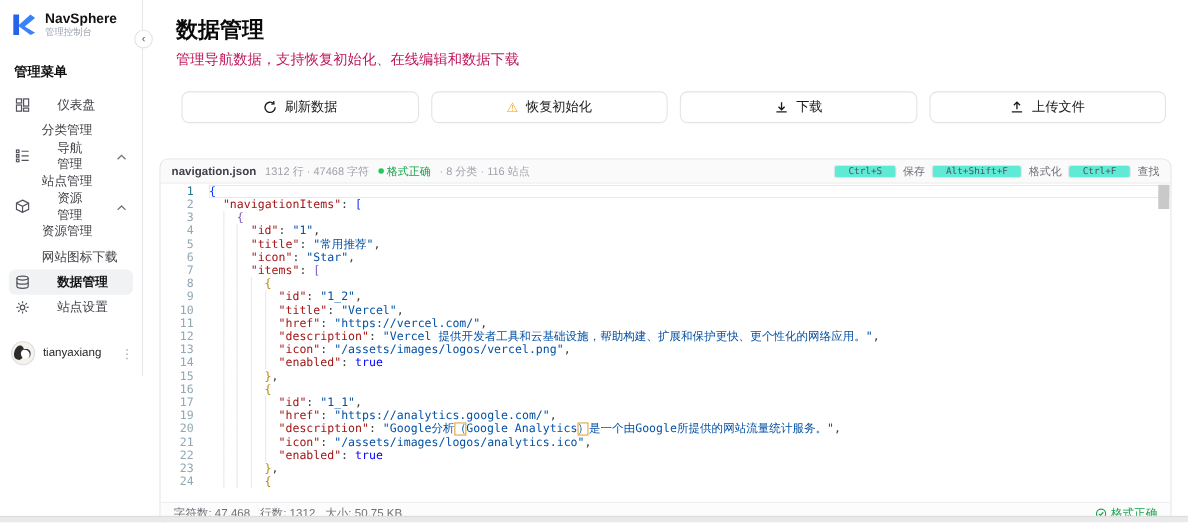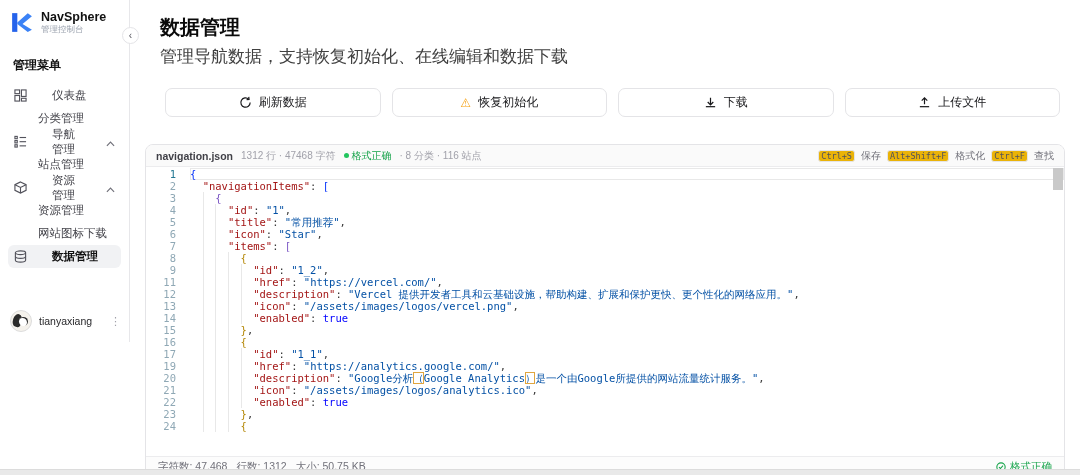--- a/index.html
+++ b/index.html
@@ -32,40 +32,40 @@
   .user-name { font-size:10.5px; color:#27272a; }
   .user-dots { margin-left:auto; color:#a1a1aa; font-size:11px; font-family:"DejaVu Sans",sans-serif; }
 
   .collapse-btn { position:absolute; left:122px; top:27px; width:17px; height:17px; border-radius:50%;
     background:#fff; border:1px solid #e4e4e7; color:#52525b; font-size:10px; line-height:15px;
     text-align:center; z-index:5; cursor:pointer; }
 
   
   .main { position:absolute; left:130px; top:0; width:950px; height:469px; background:#fff; }
   .page-title { font-size:20px; font-weight:bold; color:#0a0a0a; padding:14px 0 2px 30px; }
-  .page-sub { font-size:17px; color:#404040; padding:2px 0 0 30px; }
+  .page-sub { font-size:13px; color:#be185d; padding:2px 0 0 30px; }
 
   .toolbar { display:flex; gap:11px; margin:20px 20px 0 35px; }
   .tbtn { flex:1; height:29px; display:flex; align-items:center; justify-content:center; gap:7px;
     background:#fff; border:1px solid #e4e4e7; border-radius:7px; font-size:12px; color:#18181b;
     cursor:pointer; font-family:inherit; }
   .tbtn svg { width:13px; height:13px; }
   .tbtn.primary { background:#18181b; border-color:#18181b; color:#fff; }
   .warn-ico { color:#f59e0b; font-size:12px; font-family:"DejaVu Sans",sans-serif; }
 
   
   .editor-card { position:absolute; left:15px; right:15px; top:144px; height:333px;
     border:1px solid #e4e4e7; border-radius:8px; background:#fff; overflow:hidden; }
   .ed-head { height:22px; background:#fafafa; border-bottom:1px solid #ececee;
     display:flex; align-items:center; padding:0 10px; gap:8px; font-size:10px; color:#a1a1aa; }
   .ed-file { font-size:10.5px; color:#3f3f46; font-weight:bold; }
   .fmt-ok { color:#16a34a; display:flex; align-items:center; gap:3px; }
   .dot { width:5px; height:5px; border-radius:50%; background:#22c55e; display:inline-block; }
   .ed-head-right { margin-left:auto; display:flex; align-items:center; gap:6px; color:#71717a; }
-  kbd { background:#eab308; border:1px solid #e4e4e7; border-radius:3px; padding:0px 2px;
+  kbd { background:#5eead4; border:1px solid #e4e4e7; border-radius:3px; padding:0px 12px;
     font-family:"DejaVu Sans Mono",monospace; font-size:8.5px; color:#52525b; }
 
   .code-area { position:relative; height:289px; overflow:hidden; background:#fff;
     font-family:"DejaVu Sans Mono",monospace; font-size:10.5px; line-height:12px; padding-top:1px; }
   .cl { display:flex; height:12px; white-space:pre; }
   .ln { width:44px; flex:0 0 auto; text-align:right; padding-right:14px; color:#8fa8b5;
     user-select:none; }
   .ln.act { color:#237893; }
   .txt { flex:1; }
   .cur .txt { box-shadow:inset 0 0 0 1px #e8e8e8; }
@@ -162,20 +162,28 @@
       </div>
       <div class="nav-item active">
         <span class="nico">
           <svg viewBox="0 0 14 14" width="13" height="13" fill="none" stroke="currentColor" stroke-width="1.2">
             <ellipse cx="7" cy="3" rx="5.5" ry="2"></ellipse>
               <path d="M1.5 3v8c0 1.1 2.5 2 5.5 2s5.5-.9 5.5-2V3"></path>
             <path d="M1.5 7c0 1.1 2.5 2 5.5 2s5.5-.9 5.5-2"></path>
           </svg></span>
         <span>数据管理</span>
       </div>
+      <div class="nav-item">
+        <span class="nico">
+          <svg viewBox="0 0 14 14" width="13" height="13" fill="none" stroke="currentColor" stroke-width="1.2">
+            <circle cx="7" cy="7" r="2.2"></circle>
+            <path d="M7 1v2M7 11v2M1 7h2M11 7h2M2.8 2.8l1.4 1.4M9.8 9.8l1.4 1.4M11.2 2.8L9.8 4.2M4.2 9.8l-1.4 1.4"></path>
+          </svg></span>
+        <span>站点设置</span>
+      </div>
     </nav>
 
     <div class="user-row">
       <span class="avatar"></span>
       <span class="user-name">tianyaxiang</span>
       <span class="user-dots">⋮</span>
     </div>
   </aside>
 
   <div class="collapse-btn">‹</div>
@@ -235,20 +243,21 @@
         <div>
             <div class="cl cur"><span class="ln act">1</span><span class="txt"><span style="color:#0431fa">{</span></span></div>
             <div class="cl"><span class="ln">2</span><span class="txt"><span class="ig"></span><span class="k">"navigationItems"</span><span class="pl">: </span><span style="color:#0431fa">[</span></span></div>
             <div class="cl"><span class="ln">3</span><span class="txt"><span class="ig"></span><span class="ig gb"></span><span style="color:#7b56c4">{</span></span></div>
             <div class="cl"><span class="ln">4</span><span class="txt"><span class="ig"></span><span class="ig gb"></span><span class="ig gb"></span><span class="k">"id"</span><span class="pl">: </span><span class="v">"1"</span><span class="pl">,</span></span></div>
             <div class="cl"><span class="ln">5</span><span class="txt"><span class="ig"></span><span class="ig gb"></span><span class="ig gb"></span><span class="k">"title"</span><span class="pl">: </span><span class="v">"常用推荐"</span><span class="pl">,</span></span></div>
             <div class="cl"><span class="ln">6</span><span class="txt"><span class="ig"></span><span class="ig gb"></span><span class="ig gb"></span><span class="k">"icon"</span><span class="pl">: </span><span class="v">"Star"</span><span class="pl">,</span></span></div>
             <div class="cl"><span class="ln">7</span><span class="txt"><span class="ig"></span><span class="ig gb"></span><span class="ig gb"></span><span class="k">"items"</span><span class="pl">: </span><span style="color:#7b56c4">[</span></span></div>
             <div class="cl"><span class="ln">8</span><span class="txt"><span class="ig"></span><span class="ig gb"></span><span class="ig gb"></span><span class="ig gb"></span><span style="color:#b5890a">{</span></span></div>
             <div class="cl"><span class="ln">9</span><span class="txt"><span class="ig"></span><span class="ig gb"></span><span class="ig gb"></span><span class="ig gb"></span><span class="ig gb"></span><span class="k">"id"</span><span class="pl">: </span><span class="v">"1_2"</span><span class="pl">,</span></span></div>
+            <div class="cl"><span class="ln">10</span><span class="txt"><span class="ig"></span><span class="ig gb"></span><span class="ig gb"></span><span class="ig gb"></span><span class="ig gb"></span><span class="k">"title"</span><span class="pl">: </span><span class="v">"Vercel"</span><span class="pl">,</span></span></div>
             <div class="cl"><span class="ln">11</span><span class="txt"><span class="ig"></span><span class="ig gb"></span><span class="ig gb"></span><span class="ig gb"></span><span class="ig gb"></span><span class="k">"href"</span><span class="pl">: </span><span class="v">"<span class="u">https://vercel.com/</span>"</span><span class="pl">,</span></span></div>
             <div class="cl"><span class="ln">12</span><span class="txt"><span class="ig"></span><span class="ig gb"></span><span class="ig gb"></span><span class="ig gb"></span><span class="ig gb"></span><span class="k">"description"</span><span class="pl">: </span><span class="v">"Vercel 提供开发者工具和云基础设施，帮助构建、扩展和保护更快、更个性化的网络应用。"</span><span class="pl">,</span></span></div>
             <div class="cl"><span class="ln">13</span><span class="txt"><span class="ig"></span><span class="ig gb"></span><span class="ig gb"></span><span class="ig gb"></span><span class="ig gb"></span><span class="k">"icon"</span><span class="pl">: </span><span class="v">"/assets/images/logos/vercel.png"</span><span class="pl">,</span></span></div>
             <div class="cl"><span class="ln">14</span><span class="txt"><span class="ig"></span><span class="ig gb"></span><span class="ig gb"></span><span class="ig gb"></span><span class="ig gb"></span><span class="k">"enabled"</span><span class="pl">: </span><span class="kw">true</span></span></div>
             <div class="cl"><span class="ln">15</span><span class="txt"><span class="ig"></span><span class="ig gb"></span><span class="ig gb"></span><span class="ig gb"></span><span style="color:#b5890a">}</span><span class="pl">,</span></span></div>
             <div class="cl"><span class="ln">16</span><span class="txt"><span class="ig"></span><span class="ig gb"></span><span class="ig gb"></span><span class="ig gb"></span><span style="color:#b5890a">{</span></span></div>
             <div class="cl"><span class="ln">17</span><span class="txt"><span class="ig"></span><span class="ig gb"></span><span class="ig gb"></span><span class="ig gb"></span><span class="ig gb"></span><span class="k">"id"</span><span class="pl">: </span><span class="v">"1_1"</span><span class="pl">,</span></span></div>
             <div class="cl"><span class="ln">19</span><span class="txt"><span class="ig"></span><span class="ig gb"></span><span class="ig gb"></span><span class="ig gb"></span><span class="ig gb"></span><span class="k">"href"</span><span class="pl">: </span><span class="v">"<span class="u">https://analytics.google.com/</span>"</span><span class="pl">,</span></span></div>
             <div class="cl"><span class="ln">20</span><span class="txt"><span class="ig"></span><span class="ig gb"></span><span class="ig gb"></span><span class="ig gb"></span><span class="ig gb"></span><span class="k">"description"</span><span class="pl">: </span><span class="v">"Google分析<span class="uh">（</span>Google Analytics<span class="uh">）</span>是一个由Google所提供的网站流量统计服务。"</span><span class="pl">,</span></span></div>
             <div class="cl"><span class="ln">21</span><span class="txt"><span class="ig"></span><span class="ig gb"></span><span class="ig gb"></span><span class="ig gb"></span><span class="ig gb"></span><span class="k">"icon"</span><span class="pl">: </span><span class="v">"/assets/images/logos/analytics.ico"</span><span class="pl">,</span></span></div>

